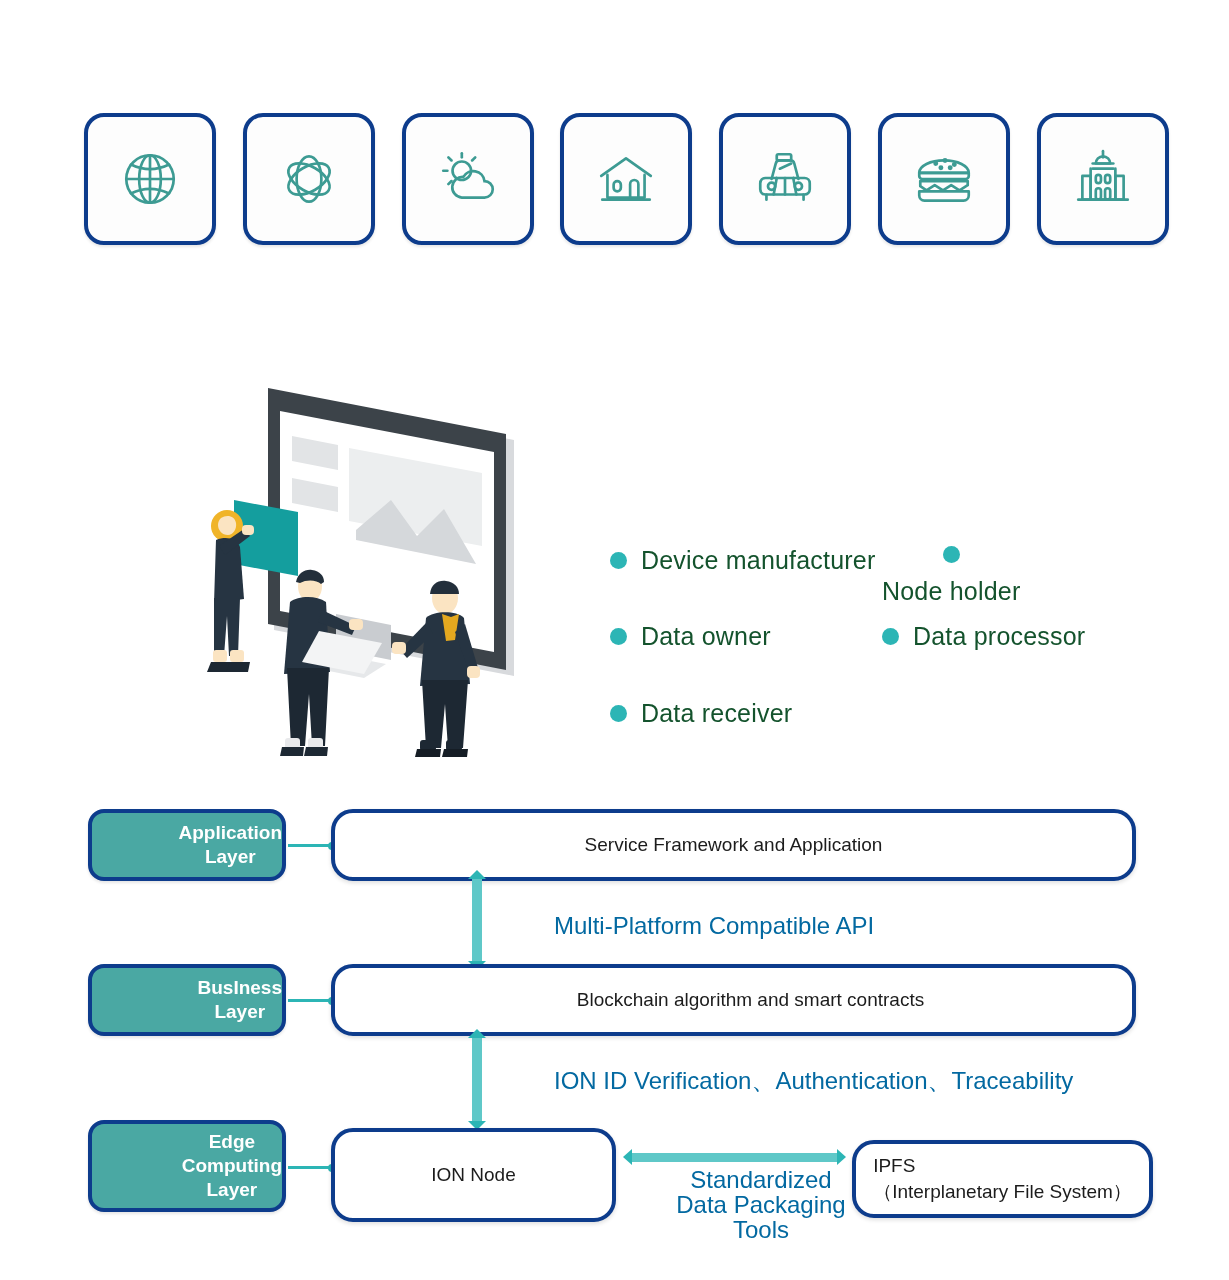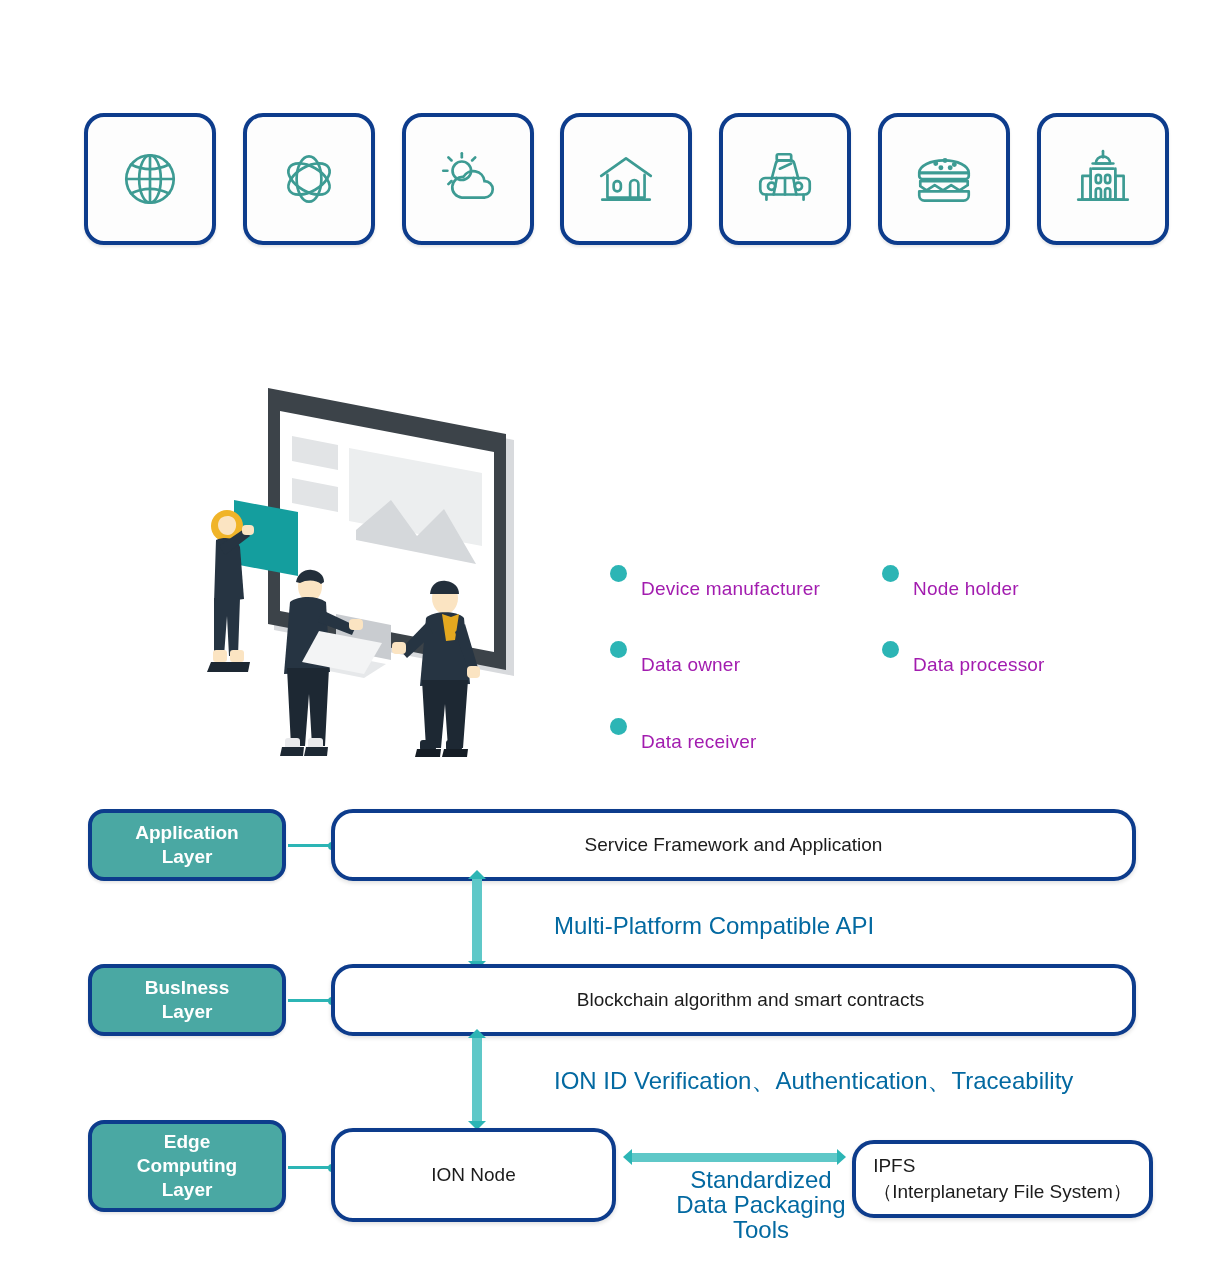--- a/index.html
+++ b/index.html
@@ -66,27 +66,26 @@
     white-space: nowrap;
   }
   .legend-dot {
     width: 17px;
     height: 17px;
     border-radius: 50%;
     background: #2cb5b5;
     flex: 0 0 auto;
   }
   .legend-label {
-    font-size: 19px;
-    color: #a21caf;
+    font-size: 25px;
+    color: #14532d;
     letter-spacing: .2px;
-    margin-top: 32px;
   }
   #legend-device-manufacturer { left: 0;   top: 10px; }
-  #legend-node-holder        { left: 272px; top: 10px; }
+  #legend-node-holder        { left: 272px; top: 10px; flex-direction: column; }
   #legend-data-owner         { left: 0;   top: 86px; }
   #legend-data-processor     { left: 272px; top: 86px; }
   #legend-data-receiver      { left: 0;   top: 163px; }
 
   
   #architecture {
     position: absolute;
     left: 0;
     top: 795px;
     width: 1229px;
@@ -110,21 +109,21 @@
     background: #4aa8a3;
     border: 4px solid #0d3c8c;
     border-radius: 16px;
     color: #ffffff;
     font-weight: bold;
     font-size: 19px;
     line-height: 24px;
     text-align: center;
     display: flex;
     align-items: center;
-    justify-content: center;
+    justify-content: flex-end;
     box-shadow: 0 2px 3px rgba(0,0,0,0.10);
   }
   #tag-application { top: 5px;  height: 72px; }
   #tag-business    { top: 5px;  height: 72px; }
   #tag-edge        { top: 0;    height: 92px; }
 
   .content-box {
     position: absolute;
     box-sizing: border-box;
     background: #ffffff;

